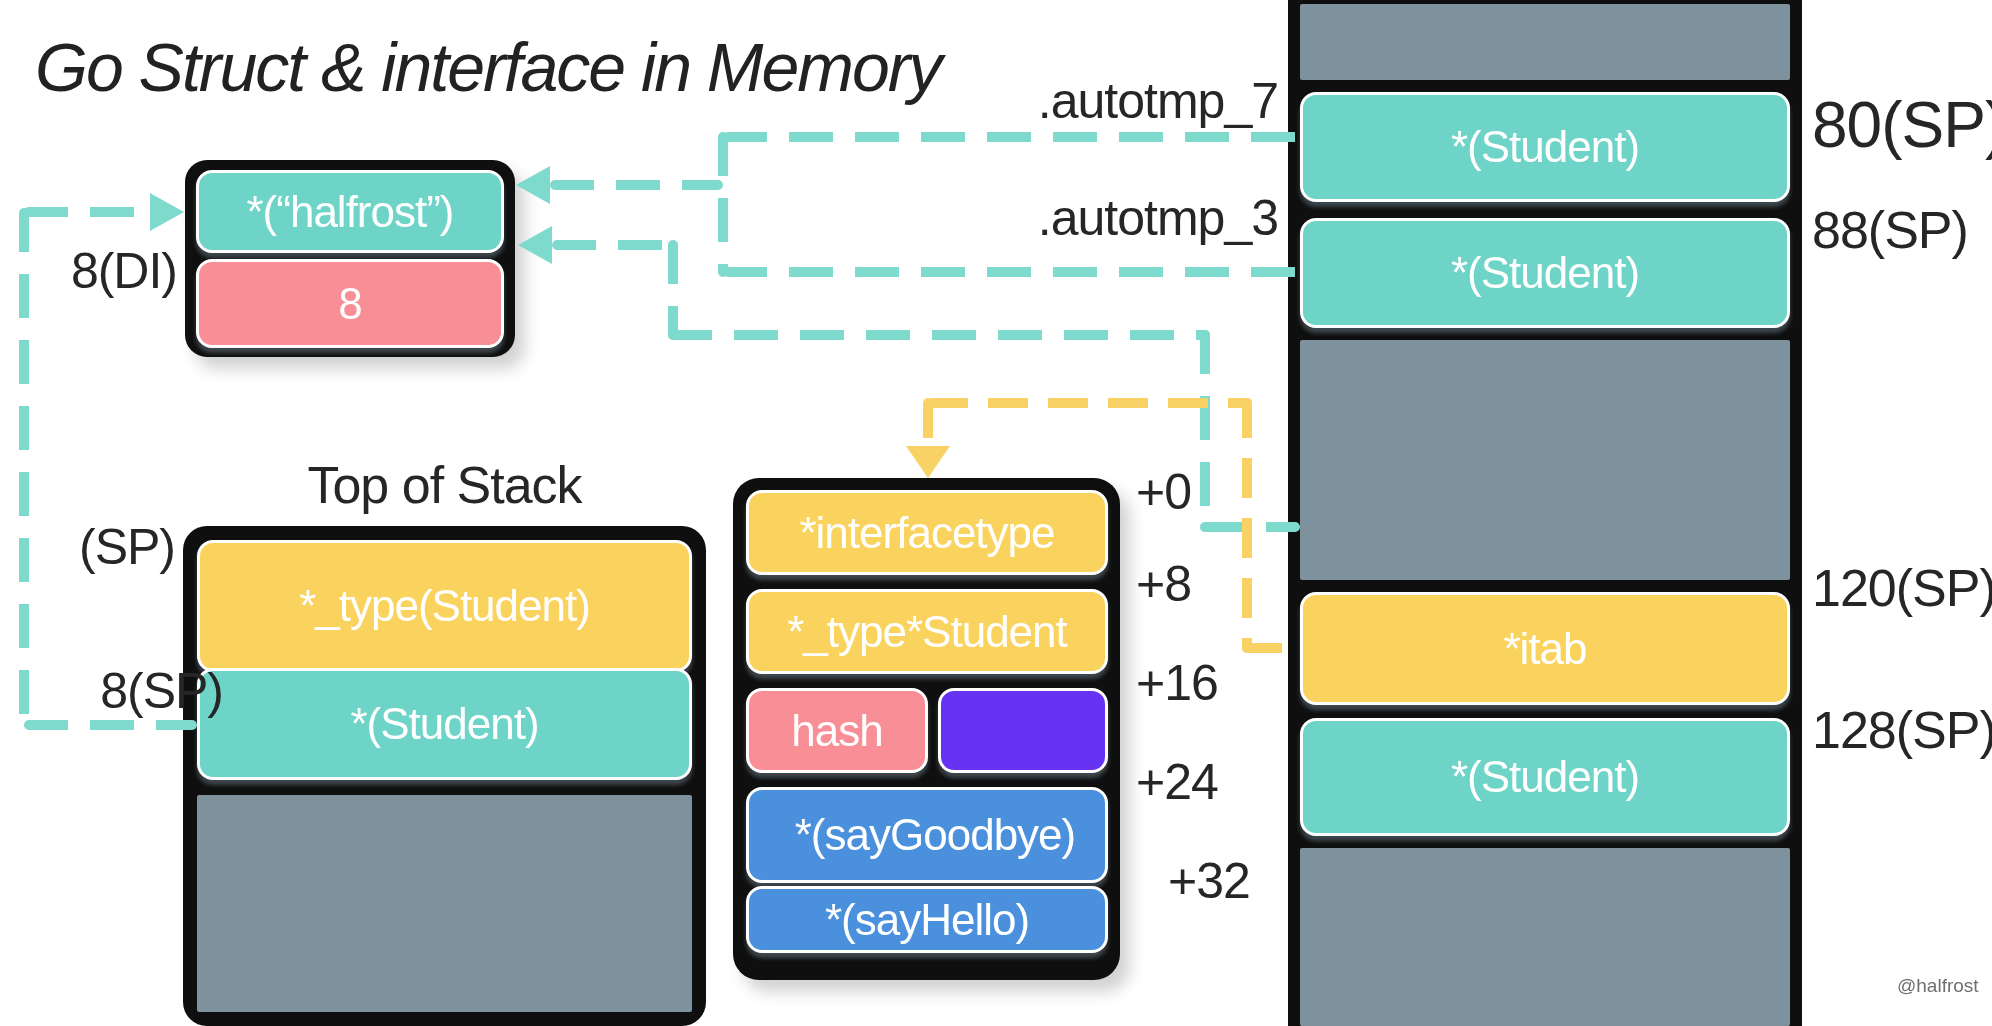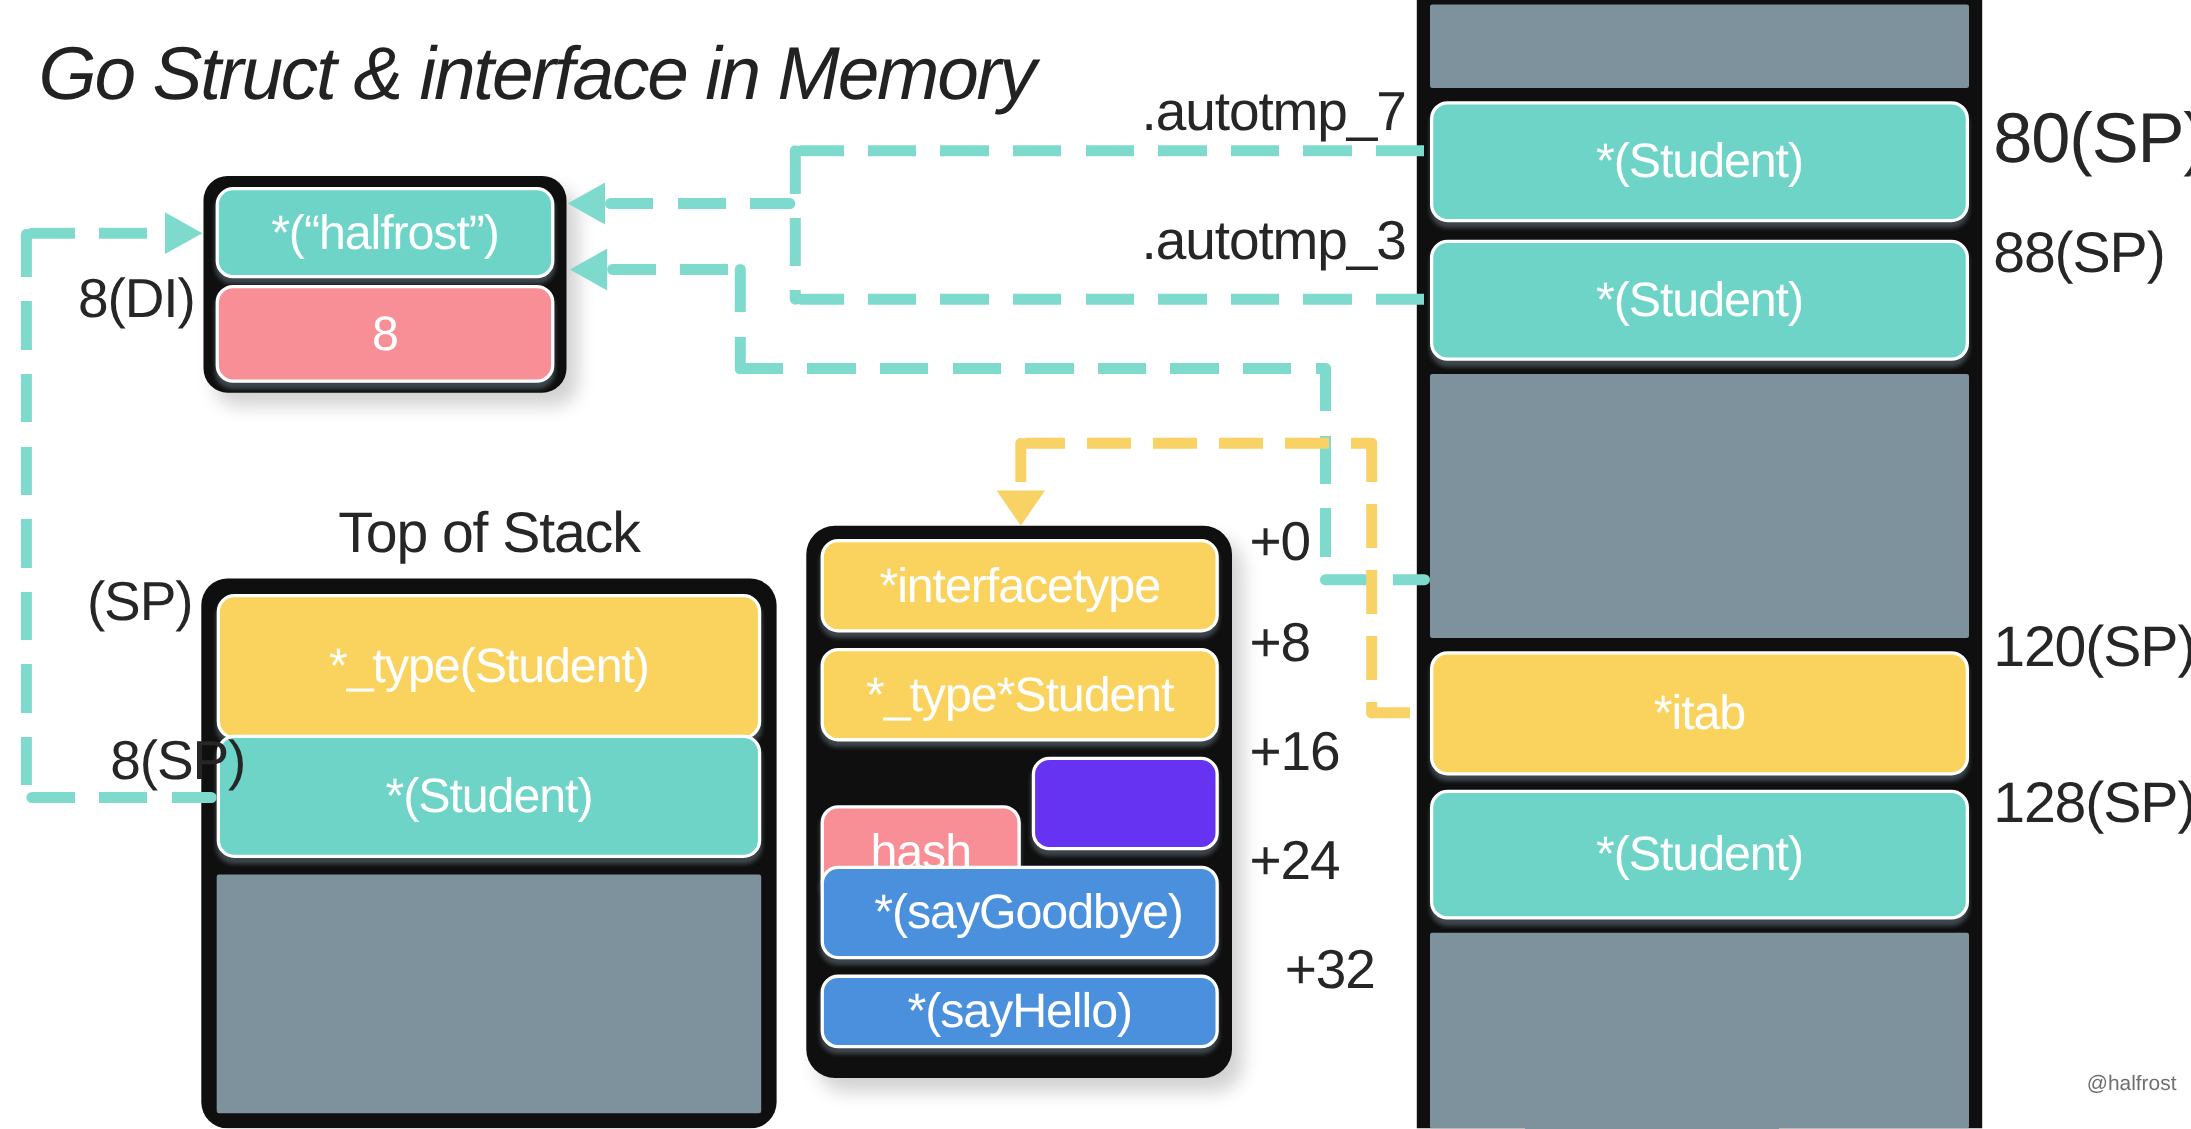--- a/index.html
+++ b/index.html
@@ -70,27 +70,27 @@
   <div class="abs lbl lbl-r" style="left:20px;top:518px;width:155px;font-size:50px;">(SP)</div>
   <div class="abs lbl lbl-r" style="left:20px;top:662px;width:155px;font-size:50px;margin-left:48px;">8(SP)</div>
 
   <div class="container" style="left:733px;top:478px;width:387px;height:502px;border-radius:26px;"></div>
   <div class="cell yellow" style="left:746px;top:490px;width:362px;height:85px;">
     <span>*interfacetype</span>
   </div>
   <div class="cell yellow" style="left:746px;top:589px;width:362px;height:85px;">
     <span>*_type*Student</span>
   </div>
-  <div class="cell pink" style="left:746px;top:688px;width:182px;height:85px;margin-top:44px;">
+  <div class="cell pink" style="left:746px;top:688px;width:182px;height:85px;">
     <span>hash</span>
   </div>
   <div class="cell purple" style="left:938px;top:688px;width:170px;height:85px;">
     <span></span>
   </div>
-  <div class="cell blue" style="left:746px;top:787px;width:362px;height:85px;padding-left:16px;">
+  <div class="cell blue" style="left:746px;top:787px;width:362px;height:96px;padding-left:16px;">
     <span>*(sayGoodbye)</span>
   </div>
   <div class="cell blue" style="left:746px;top:886px;width:362px;height:67px;">
     <span>*(sayHello)</span>
   </div>
   <div class="abs lbl" style="left:1136px;top:463px;font-size:50px;">+0</div>
   <div class="abs lbl" style="left:1136px;top:555px;font-size:50px;">+8</div>
   <div class="abs lbl" style="left:1136px;top:654px;font-size:50px;">+16</div>
   <div class="abs lbl" style="left:1136px;top:753px;font-size:50px;">+24</div>
   <div class="abs lbl" style="left:1168px;top:852px;font-size:50px;">+32</div>

